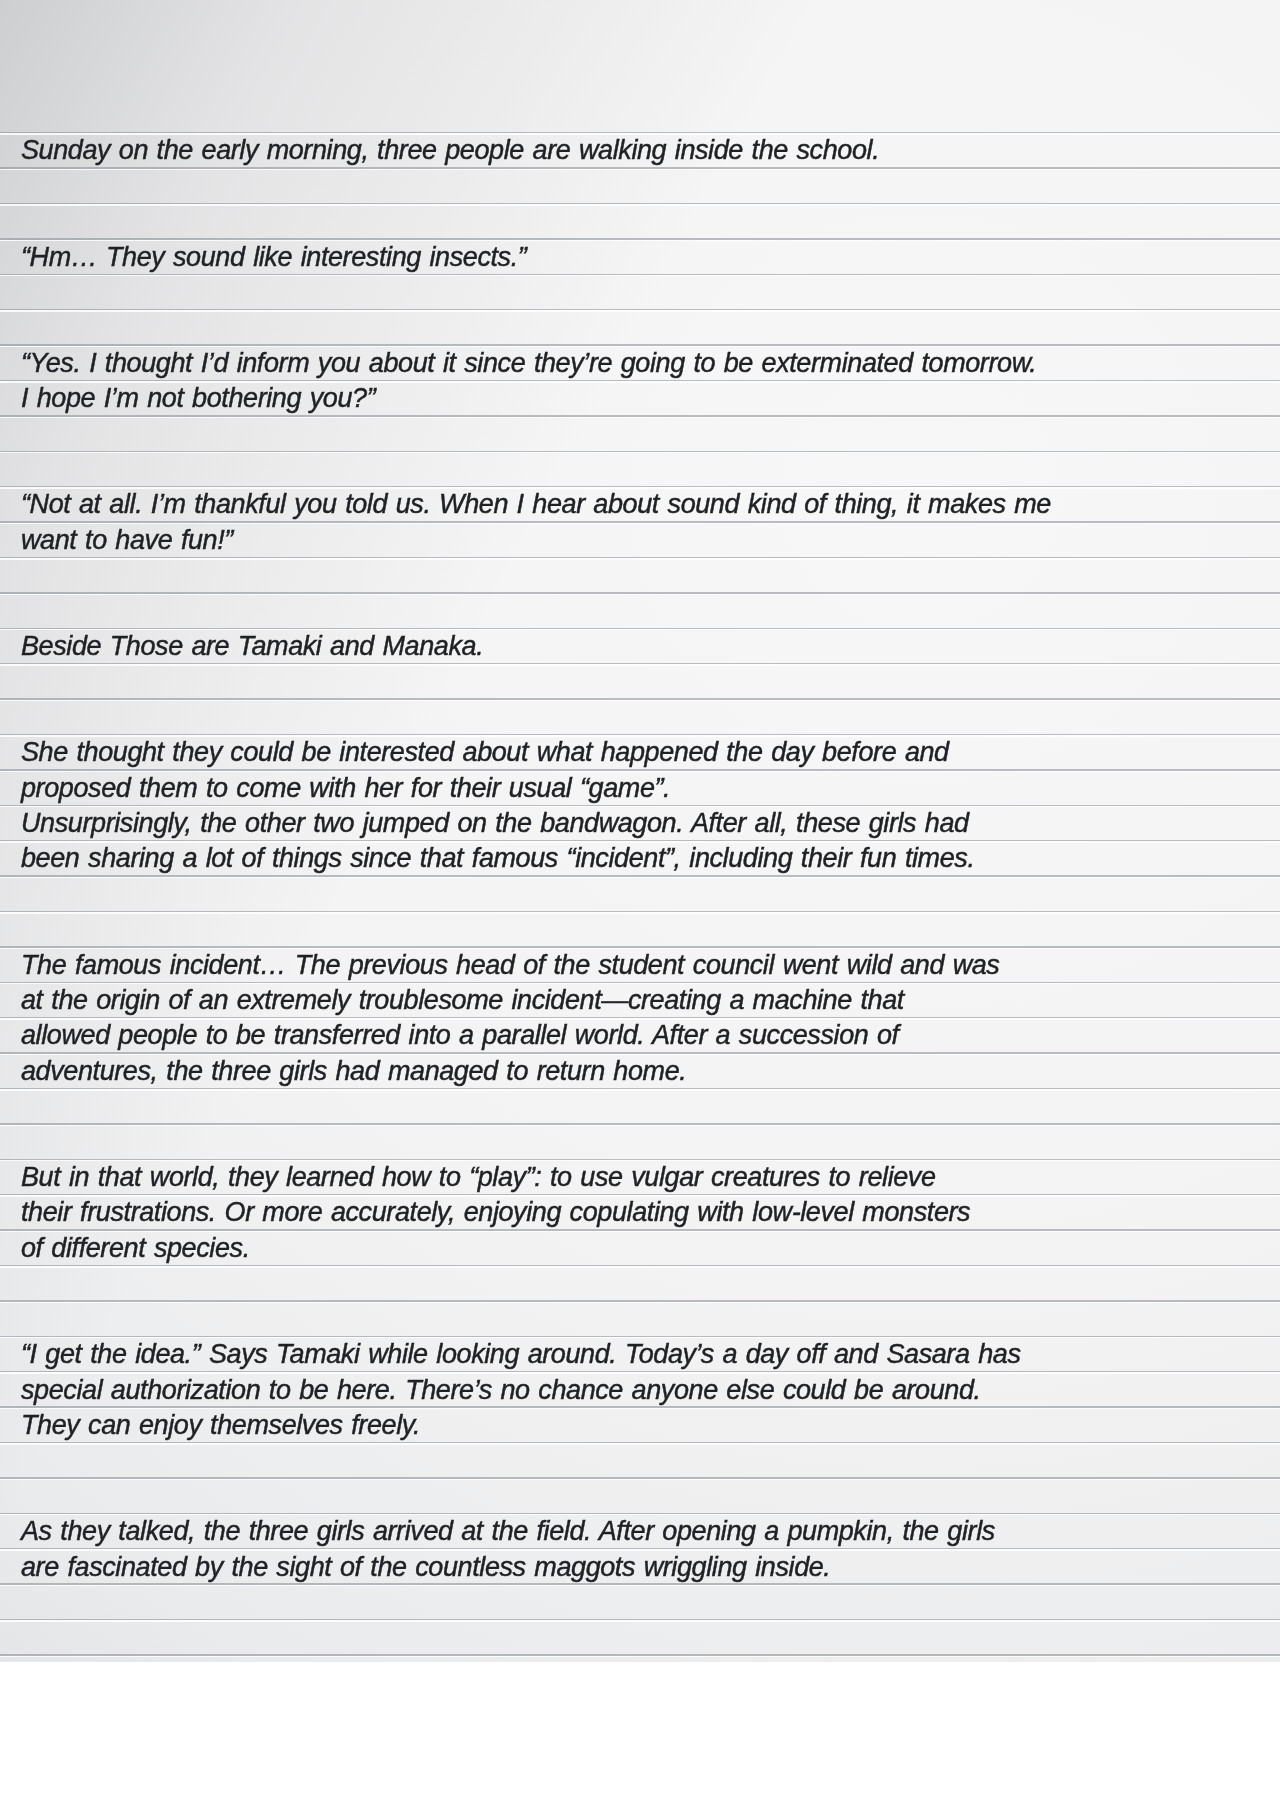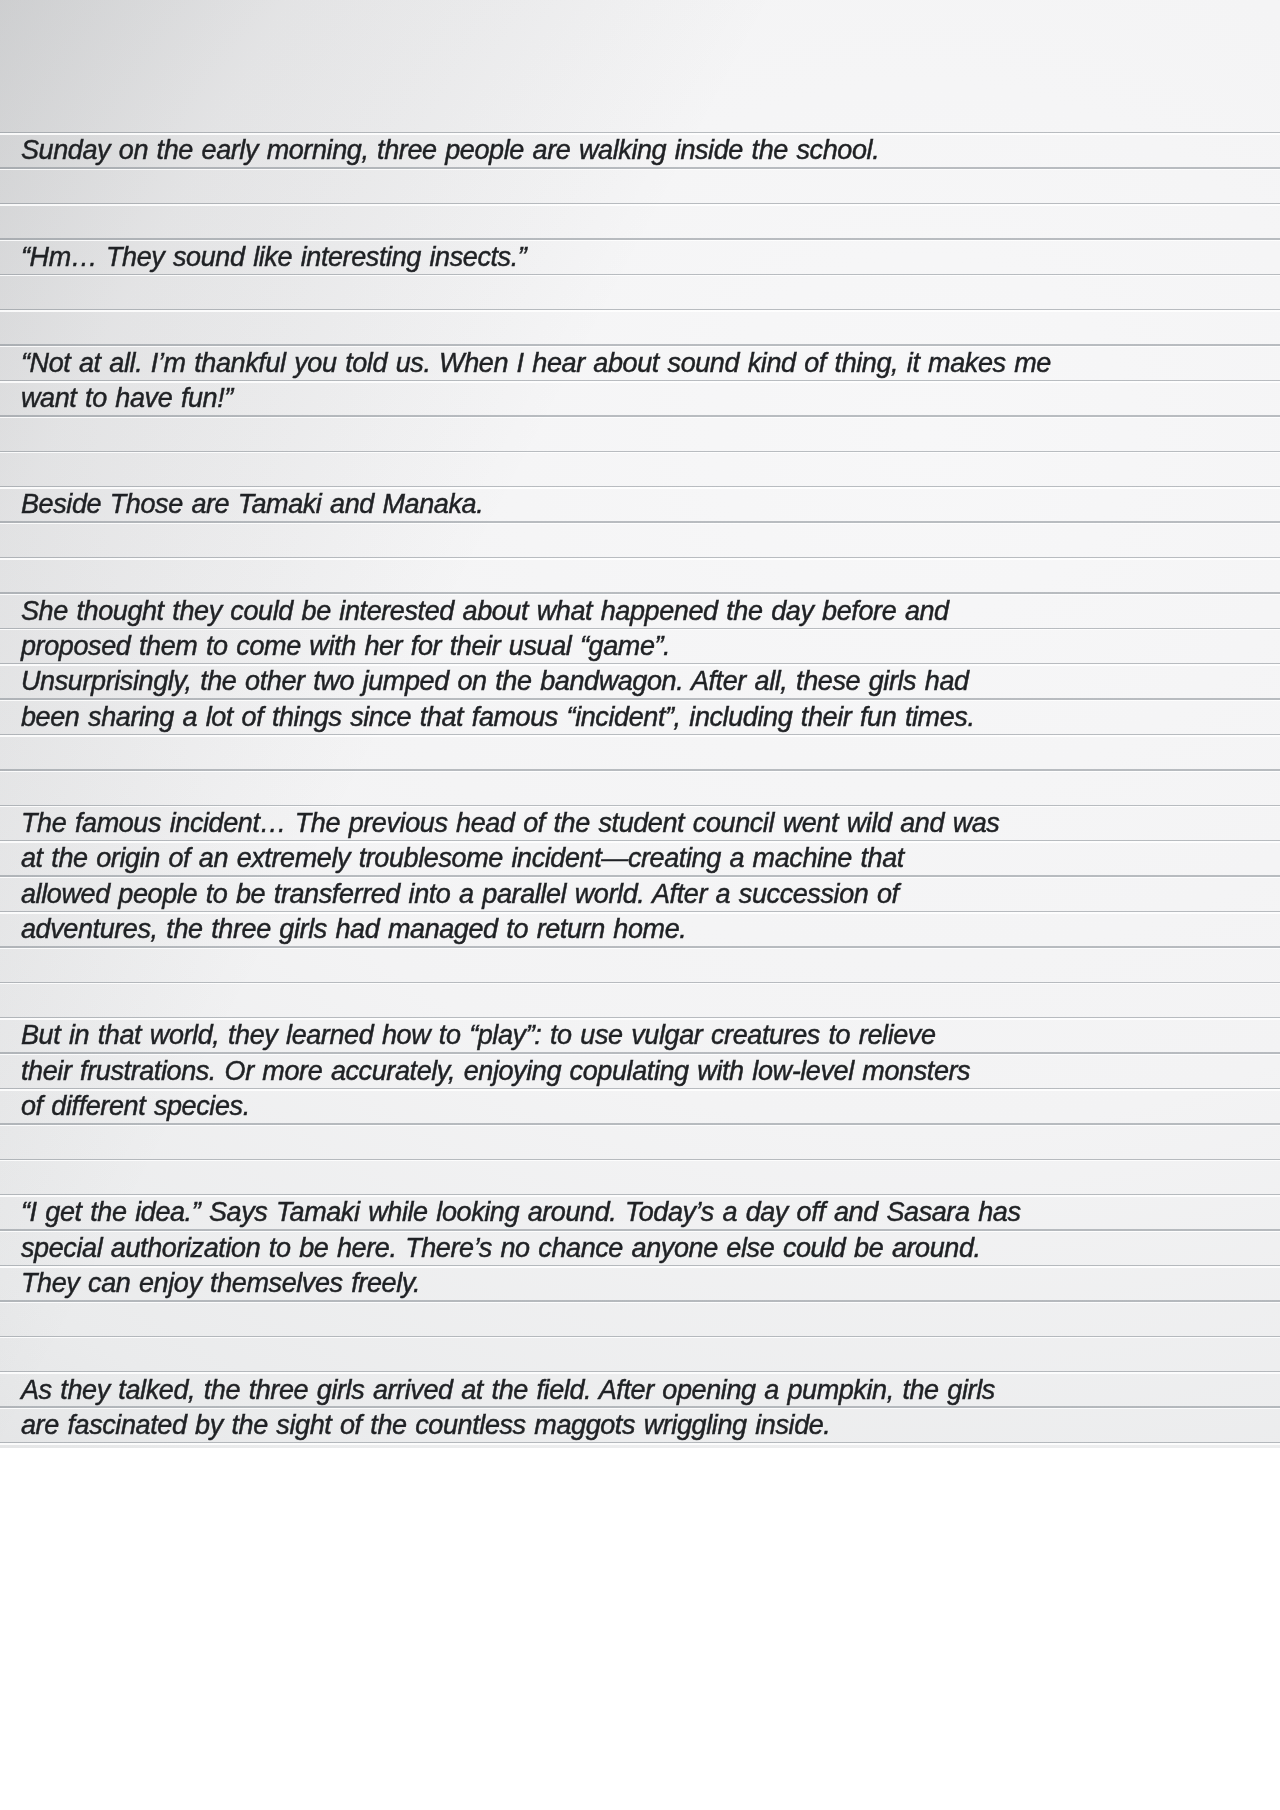--- a/index.html
+++ b/index.html
@@ -1,19 +1,19 @@
 <!DOCTYPE html>
 <html><head>
 <meta charset="utf-8">
 <style>
   html, body { margin: 0; padding: 0; }
   .page {
     position: relative;
     width: 1280px;
-    height: 1448px;
+    height: 1662px;
     overflow: hidden;
     background:
       linear-gradient(118deg, rgba(40,44,48,0.17) 0%, rgba(40,44,48,0.08) 14%, rgba(40,44,48,0) 38%),
       radial-gradient(160% 120% at 72% 30%, #f7f7f8 0%, #f3f3f4 40%, #eaebec 66%, #dcddde 86%, #cdced0 100%);
     font-family: "Liberation Sans", sans-serif;
   }
   .ruling {
     position: absolute;
     left: 0;
     top: 132px;
@@ -47,20 +47,22 @@
   .content p { margin: 0 0 35.4px 0; }
 </style>
 </head>
 <body>
 
 <div class="page">
   <div class="ruling"></div>
   <div class="content">
     <p>Sunday on the early morning, three people are walking inside the school.</p>
     <p>“Hm… They sound like interesting insects.”</p>
+    <p>“Yes. I thought I’d inform you about it since they’re going to be exterminated tomorrow.
+I hope I’m not bothering you?”</p>
     <p>“Not at all. I’m thankful you told us. When I hear about sound kind of thing, it makes me
 want to have fun!”</p>
     <p>Beside Those are Tamaki and Manaka.</p>
     <p>She thought they could be interested about what happened the day before and
 proposed them to come with her for their usual “game”.
 Unsurprisingly, the other two jumped on the bandwagon. After all, these girls had
 been sharing a lot of things since that famous “incident”, including their fun times.</p>
     <p>The famous incident… The previous head of the student council went wild and was
 at the origin of an extremely troublesome incident—creating a machine that
 allowed people to be transferred into a parallel world. After a succession of

